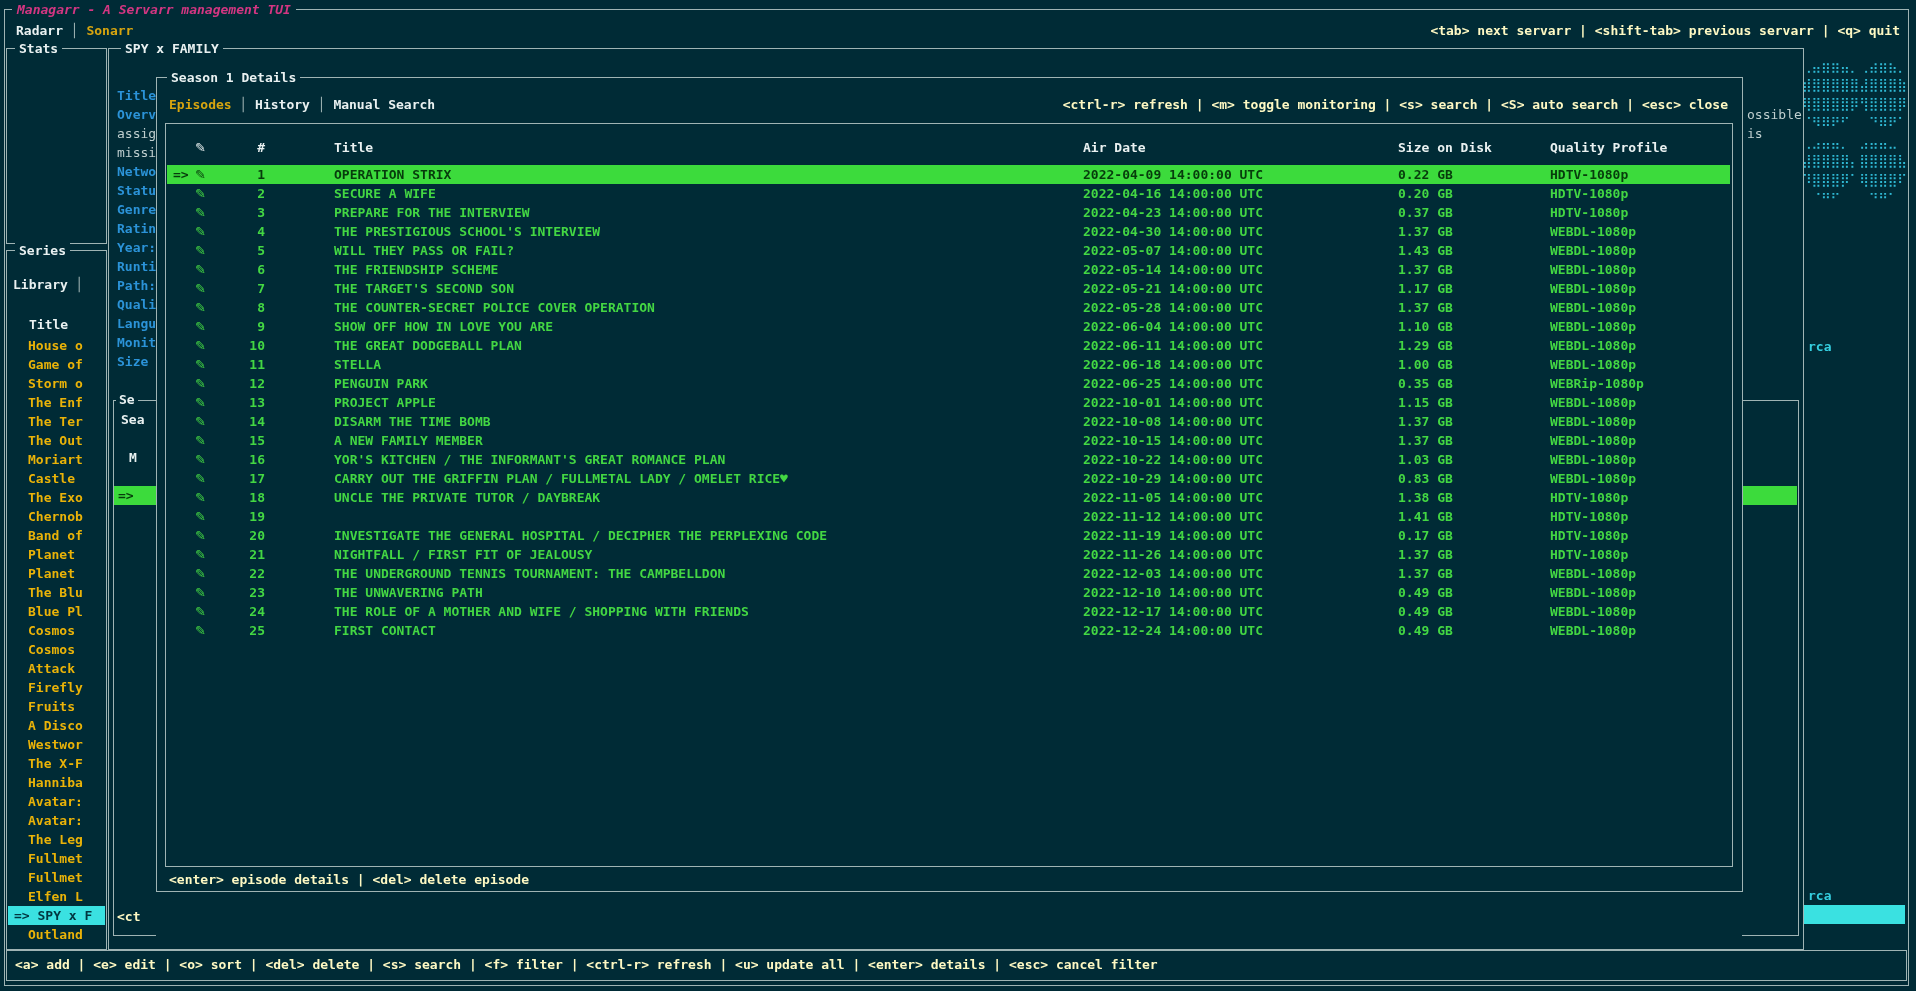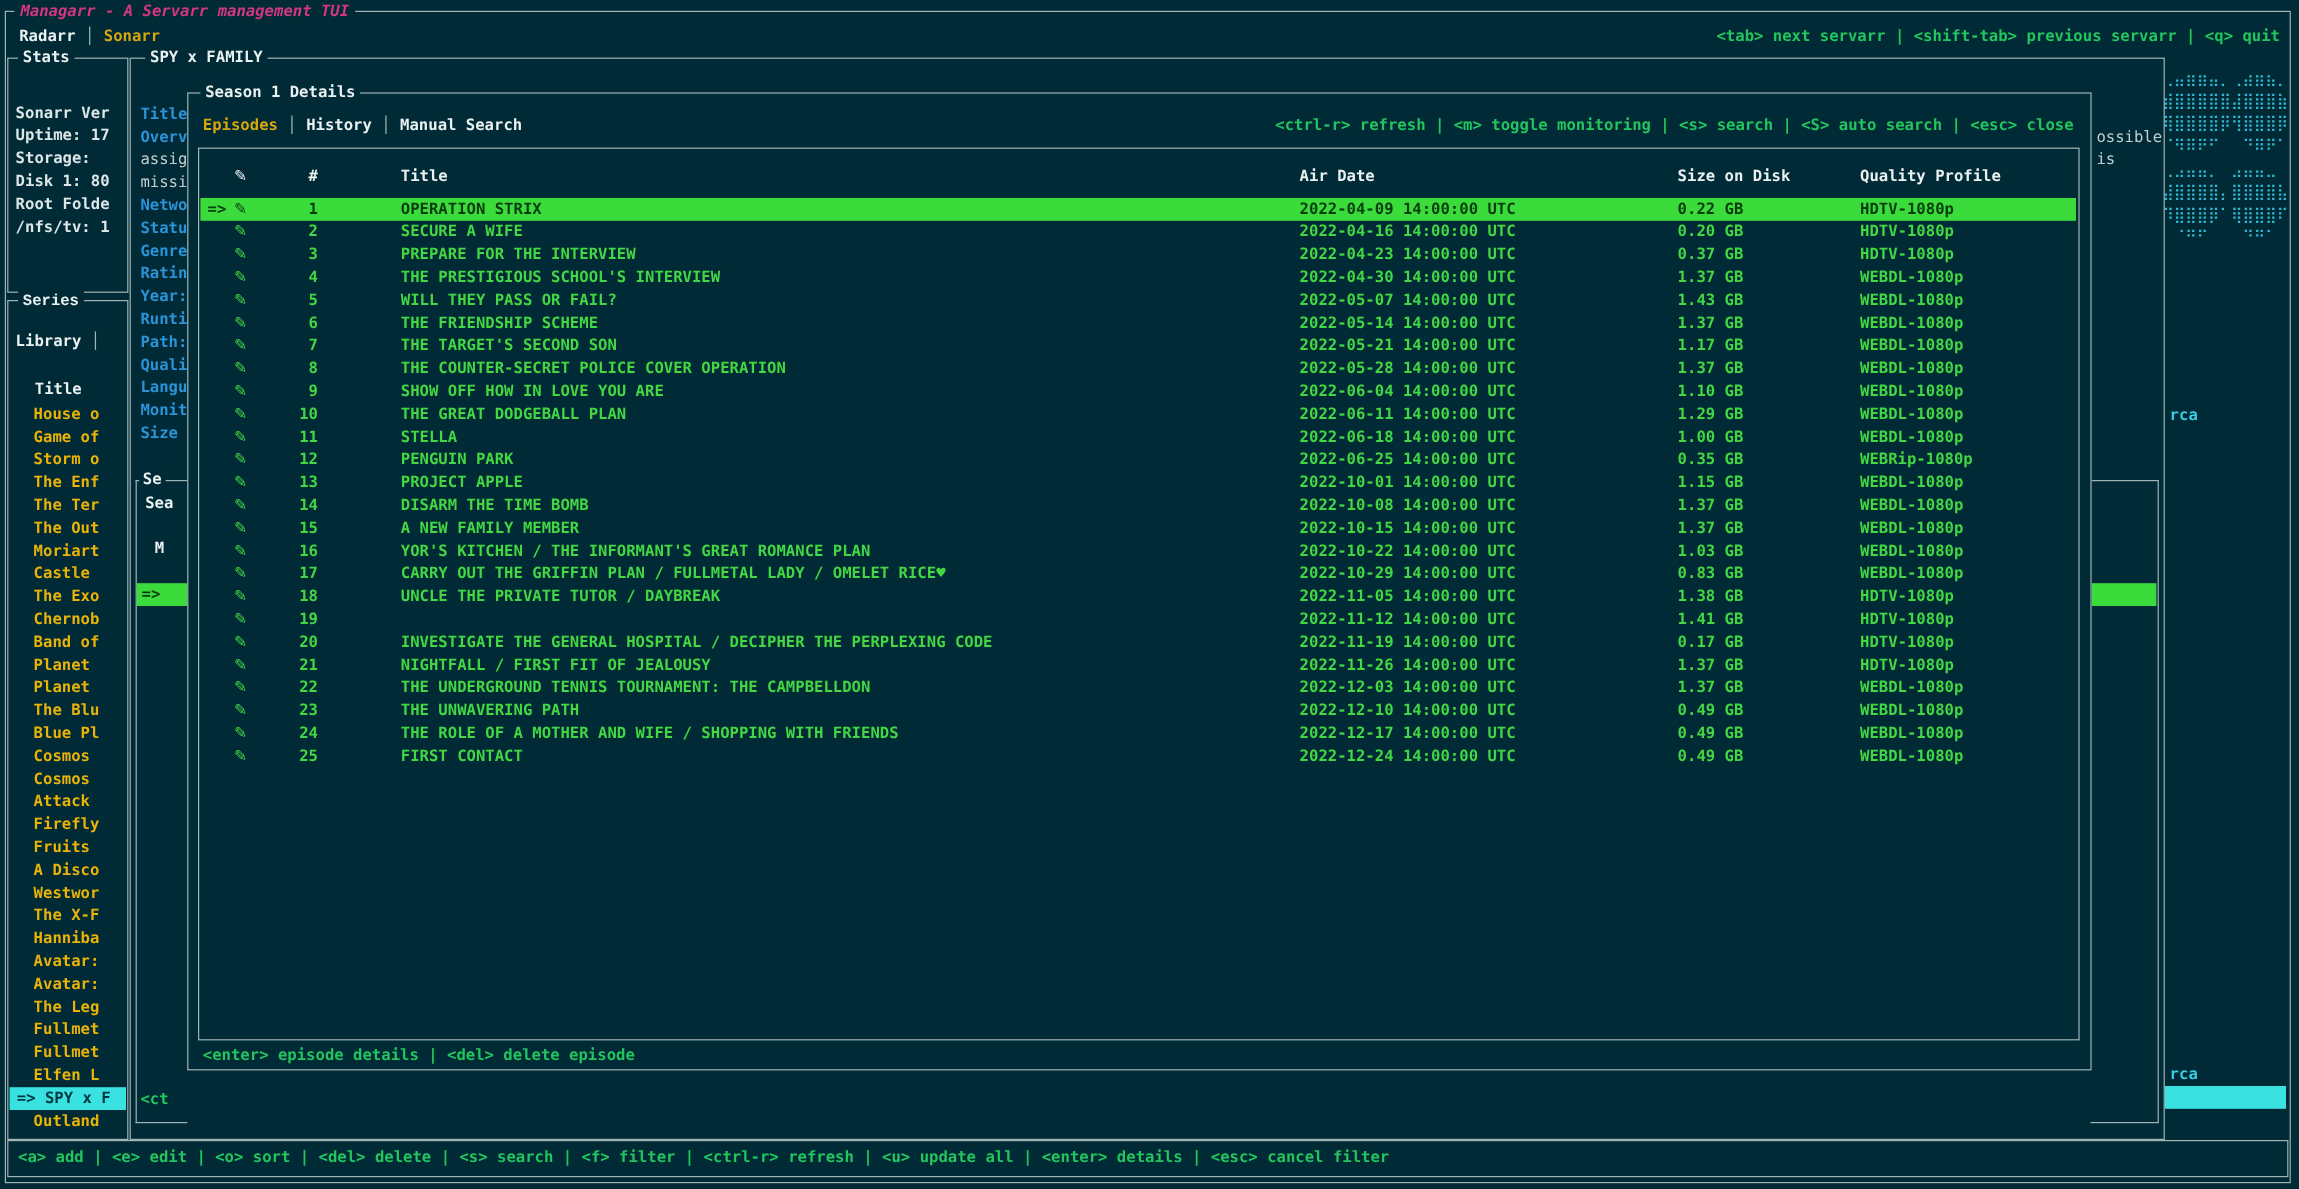--- a/index.html
+++ b/index.html
@@ -5,21 +5,21 @@
   html,body{margin:0;padding:0;}
   body{
     position:relative;width:1916px;height:991px;overflow:hidden;
     background:#002b36;color:#dce6e6;
     font-family:"DejaVu Sans Mono",monospace;font-size:13px;line-height:19px;font-weight:700;
   }
   .box{position:absolute;border:1px solid #9fb4b4;background:transparent;}
   .opaque{background:#002b36;text-decoration:underline;}
   .btitle{position:absolute;top:-10px;background:#002b36;padding:0 4px;font-weight:700;color:#e9f1f1;white-space:pre;}
   .abs{position:absolute;white-space:pre;}
-  .blue{color:#22c55e}
+  .blue{color:#fef9c3}
   .yellow{color:#d7a50f}
   .magenta{color:#d33682;font-style:italic}
   .white{color:#e9f1f1}
   .cyan{color:#35cfe0}
   .sep{color:#9fb4b4}
   .fg{color:#bfcfcf;font-weight:400}
   .stat-line{height:19px;white-space:pre;overflow:hidden;}
   .lib-item{height:19px;padding-left:20px;color:#eab308;white-space:pre;overflow:hidden;}
   .lib-item.sel{padding-left:6px;background:#3ae1e1;color:#013640;}
   .df{height:19px;white-space:pre;}
@@ -61,32 +61,24 @@
     <div>⠹⣿⣿⣿⡿⠁⢿⣿⣿⣿⠏</div>
     <div>⠀⠈⠛⠋⠀⠀⠀⠙⠛⠁</div>
   </div>
 
 <div class="abs cyan" style="left:1808px;top:337px;">rca</div>
 <div class="abs cyan" style="left:1808px;top:886px;">rca</div>
 <div class="cyanbar" style="left:1804px;top:905px;width:101px;"></div>
 
 <div class="box" style="left:6px;top:48px;width:99px;height:194px;">
   <span class="btitle" style="left:8px;">Stats</span>
-  <div id="stats-lines" style="position:absolute;left:6px;top:36px;width:91px;">
-      <div class="stat-line">Sonarr Ver</div>
-      <div class="stat-line">Uptime: 17</div>
-      <div class="stat-line">Storage:</div>
-      <div class="stat-line">Disk 1: 80</div>
-      <div class="stat-line">Root Folde</div>
-      <div class="stat-line">/nfs/tv: 1</div>
-    </div>
 </div>
 
 <div class="box" style="left:6px;top:250px;width:99px;height:698px;">
-  <span class="btitle" style="left:8px;font-family:Liberation Mono, monospace;">Series</span>
+  <span class="btitle" style="left:8px;">Series</span>
   <div class="abs" style="left:6px;top:24px;"><span class="white">Library</span><span class="sep"> │</span></div>
   <div class="abs white" style="left:22px;top:64px;">Title</div>
   <div id="library-items" style="position:absolute;left:1px;top:85px;width:97px;">
       <div class="lib-item">House o</div>
       <div class="lib-item">Game of</div>
       <div class="lib-item">Storm o</div>
       <div class="lib-item">The Enf</div>
       <div class="lib-item">The Ter</div>
       <div class="lib-item">The Out</div>
       <div class="lib-item">Moriart</div>

